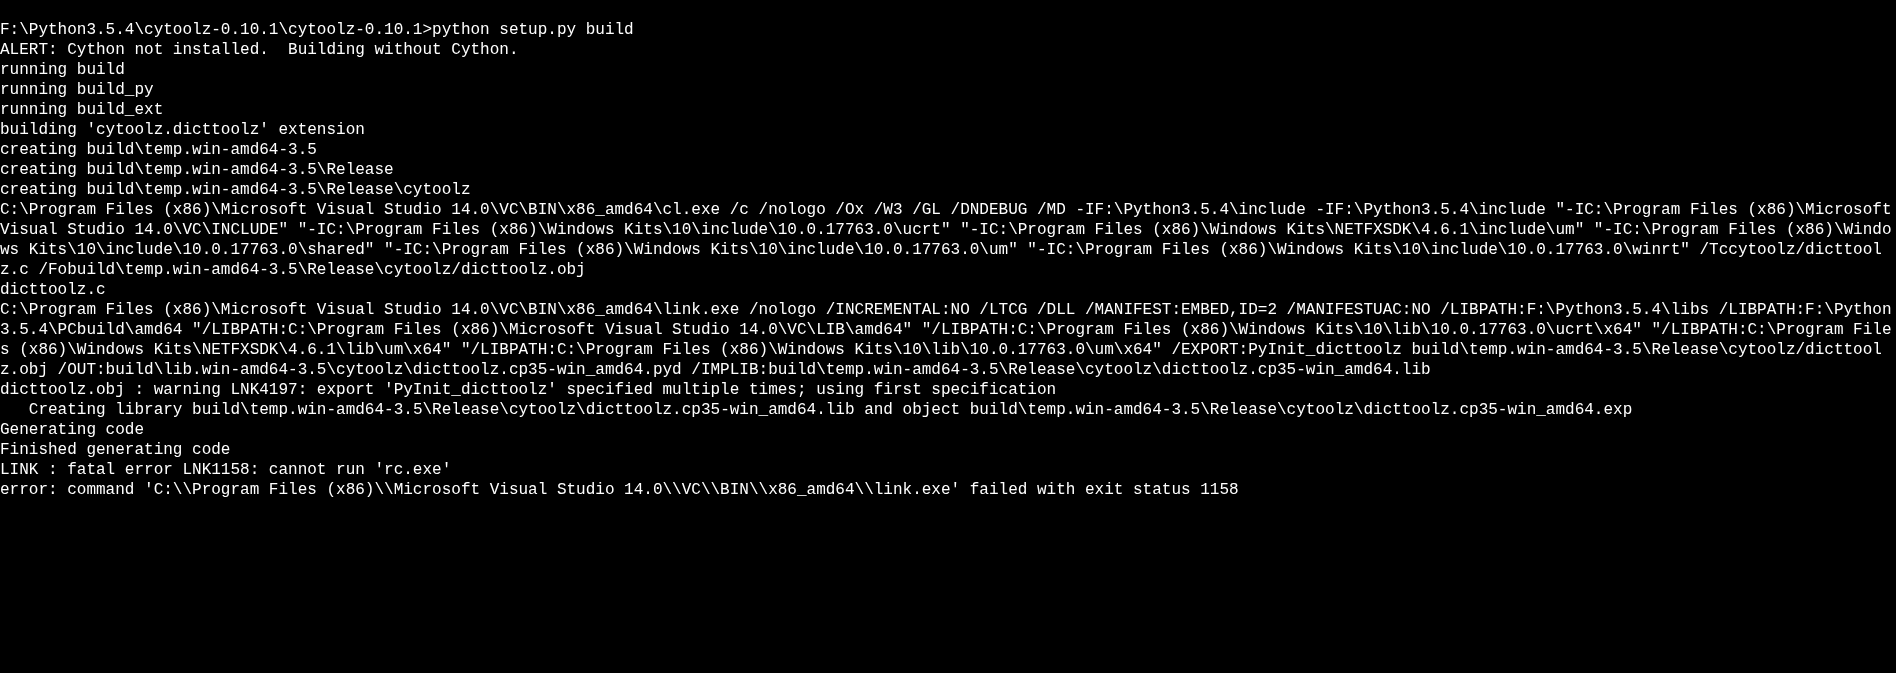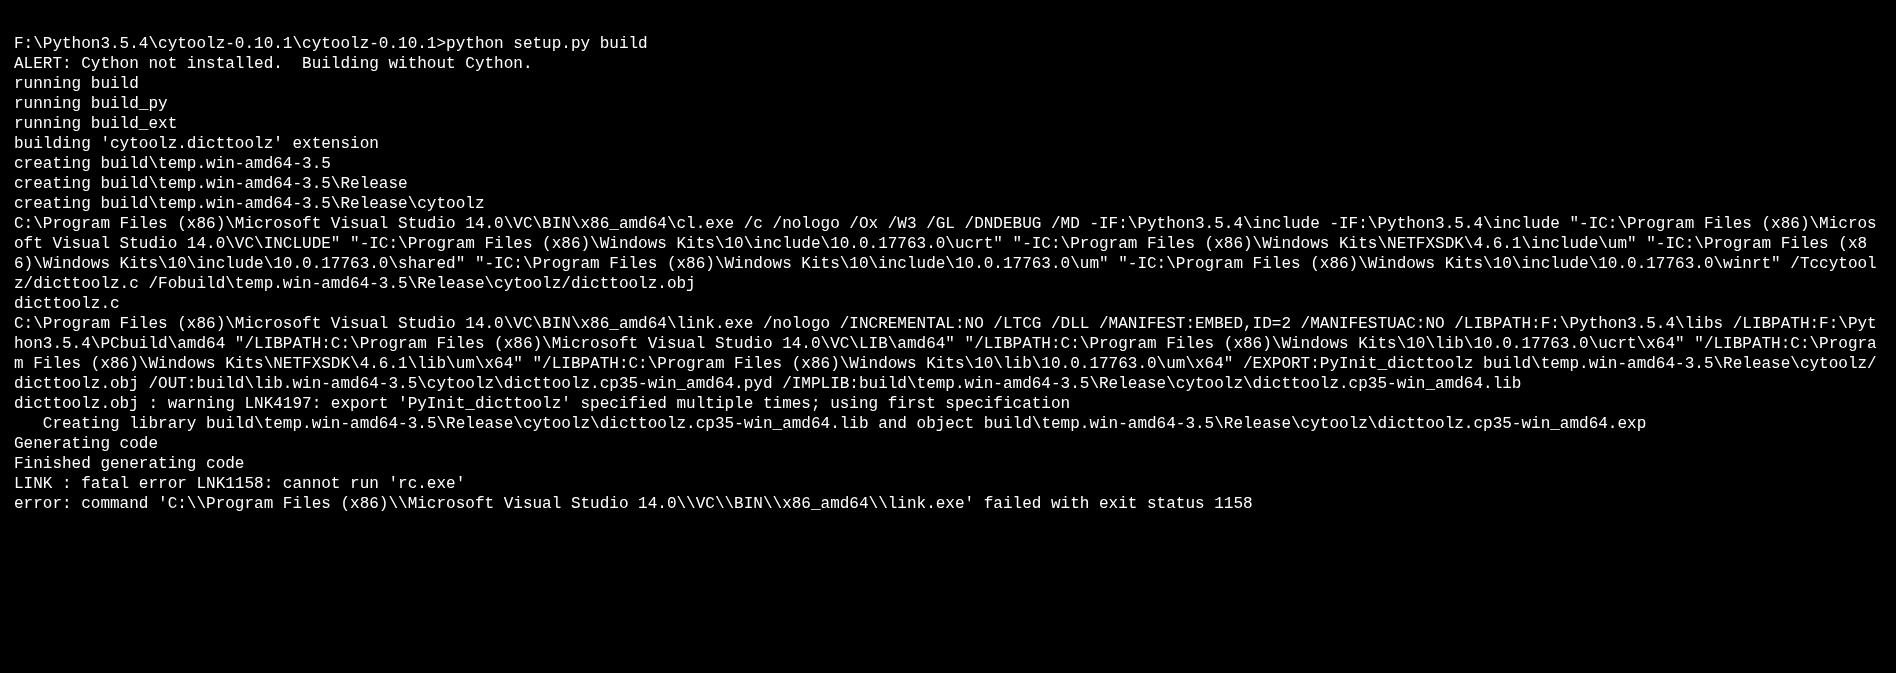--- a/index.html
+++ b/index.html
@@ -10,21 +10,21 @@
     background: #000000;
     color: #ffffff;
     font-family: "SimSun", "NSimSun", "Consolas", "Courier New", monospace;
     font-size: 16px;
     line-height: 20px;
     overflow: hidden;
   }
   .terminal {
     white-space: pre-wrap;
     word-break: break-all;
-    padding: 14px;
+    padding: 0;
     letter-spacing: 0px;
   }
   .line {
     display: block;
   }
 </style>
 </head>
 <body>
 
 <div class="terminal">

